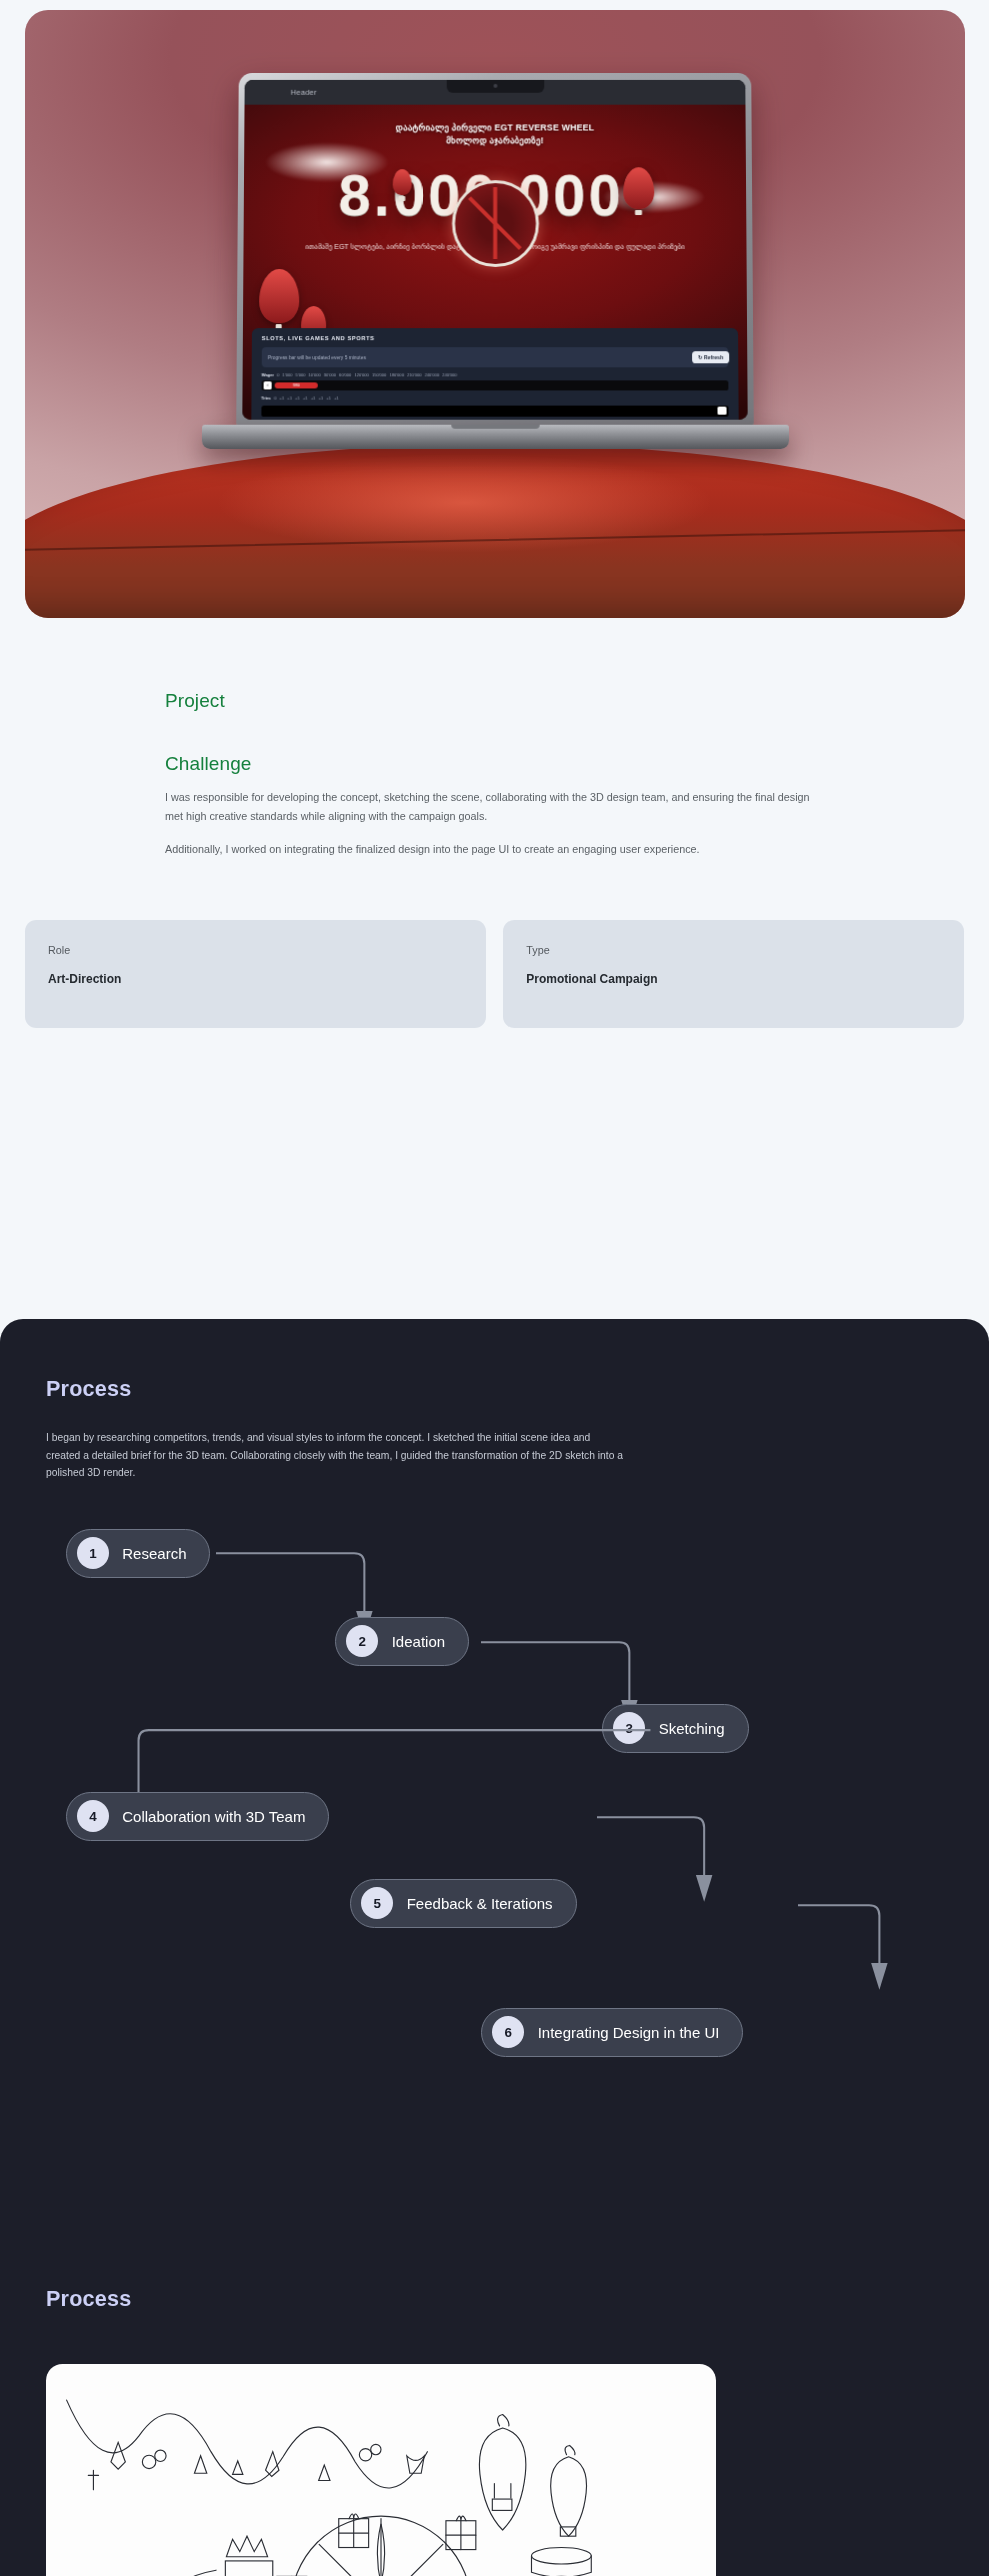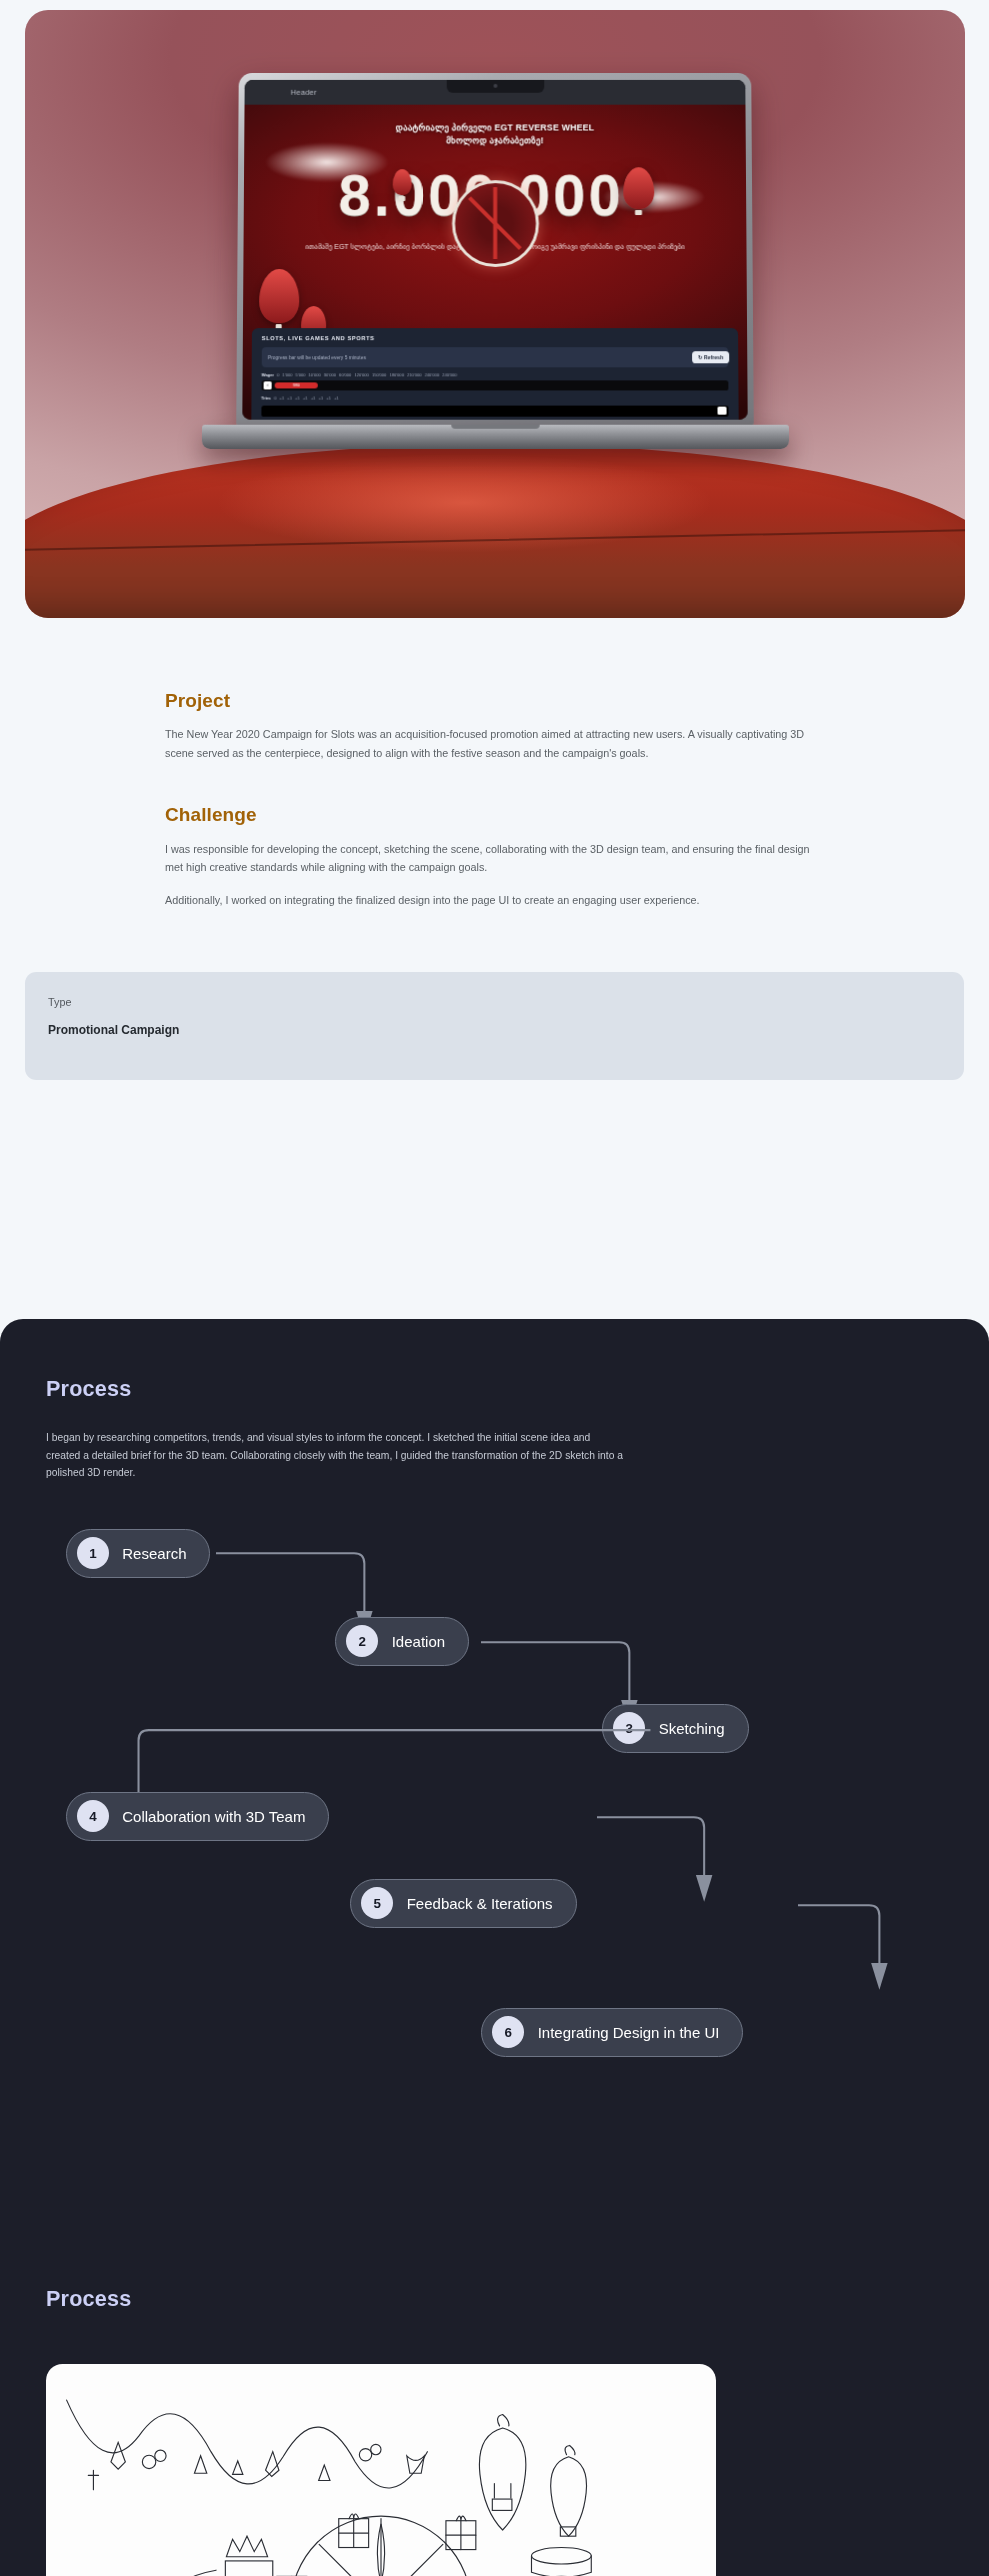--- a/index.html
+++ b/index.html
@@ -118,21 +118,21 @@
     background:linear-gradient(180deg,#b9bbc0 0%, #8e9095 40%, #6b6d72 75%, #55575c 100%);
     border-radius:3.1px 3.1px 8.2px 8.2px;
     box-shadow:0 11.3px 23px rgba(50,10,14,.45);
   }
   .base:before{ content:""; position:absolute; left:50%; top:0; transform:translateX(-50%);
     width:88px; height:4.1px; background:#75777c; border-radius:0 0 4.1px 4.1px;}
 
   
   .light-section{ position:absolute; left:0; top:618px; width:989px; }
   .body-wrap{ padding:72px 165px 0 165px; }
-  h2.sec-title{ font-size:19px; font-weight:700; color:#a16207; letter-spacing:0.1px; }
+  h2.sec-title{ font-size:19px; font-weight:400; color:#15803d; letter-spacing:0.1px; }
   p.body-text{ margin-top:13.4px; font-size:10.8px; line-height:1.75; color:#5b6166; max-width:665px; }
   .gap-lg{ height:41px; }
 
   .meta-row{ display:flex; gap:17.5px; padding:0 25px; margin-top:62px; }
   .meta-card{
     flex:1; background:#dbe1e9; border-radius:11.3px; padding:24px 23px 26px 23px; min-height:108px;
   }
   .meta-label{ font-size:10.8px; color:#53585e; }
   .meta-value{ margin-top:15.5px; font-size:12px; font-weight:700; color:#252a30; }
 
@@ -253,30 +253,33 @@
           </div>
         </div>
       </div>
       <div class="base"></div>
     </div>
   </div>
 
   <div class="light-section">
     <div class="body-wrap">
       <h2 class="sec-title">Project</h2>
-      <p class="body-text">The New Year 2020 Campaign for Slots was an acquisition-focused promotion aimed at attracting new users. A visually captivating 3D scene served as the centerpiece, designed to align with the festive season and the campaign's goals.</p>
 
       <div class="gap-lg"></div>
 
       <h2 class="sec-title">Challenge</h2>
       <p class="body-text">I was responsible for developing the concept, sketching the scene, collaborating with the 3D design team, and ensuring the final design met high creative standards while aligning with the campaign goals.</p>
       <p class="body-text">Additionally, I worked on integrating the finalized design into the page UI to create an engaging user experience.</p>
     </div>
 
     <div class="meta-row">
+      <div class="meta-card">
+        <div class="meta-label">Role</div>
+        <div class="meta-value">Art-Direction</div>
+      </div>
       <div class="meta-card">
         <div class="meta-label">Type</div>
         <div class="meta-value">Promotional Campaign</div>
       </div>
     </div>
   </div>
 
   <div class="dark">
     <div class="dark-wrap">
       <h2 class="dark-title">Process</h2>

